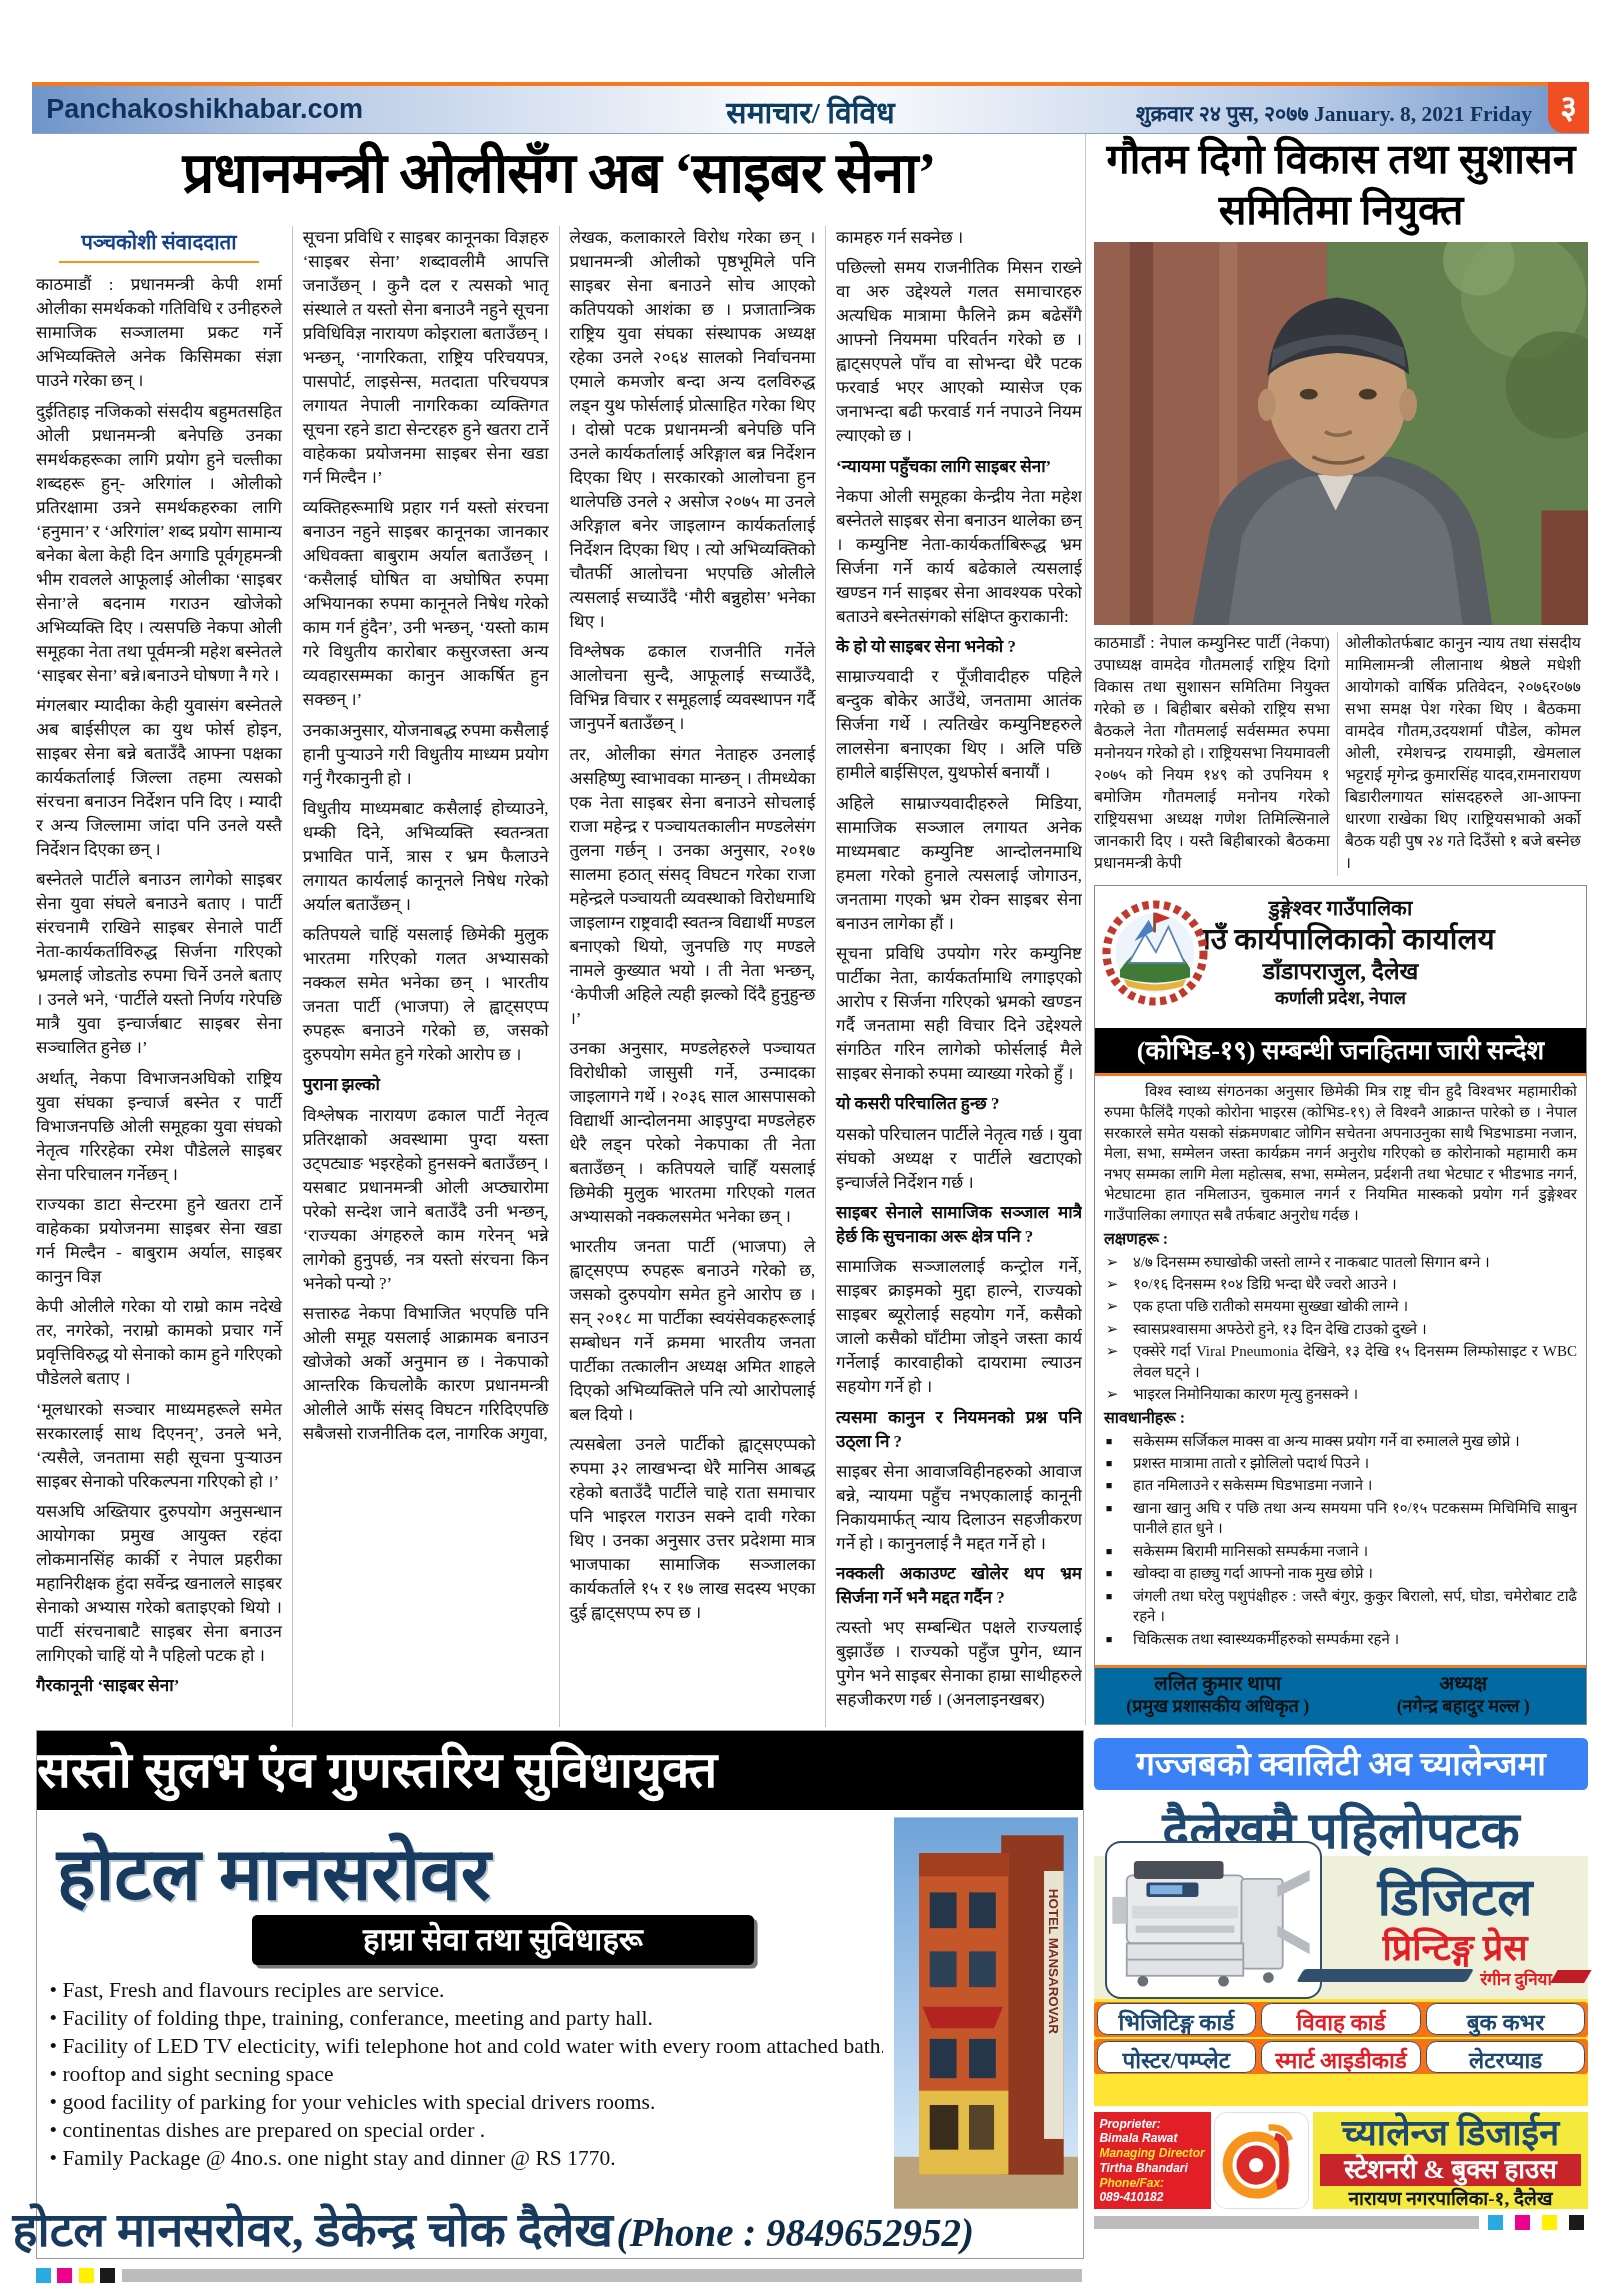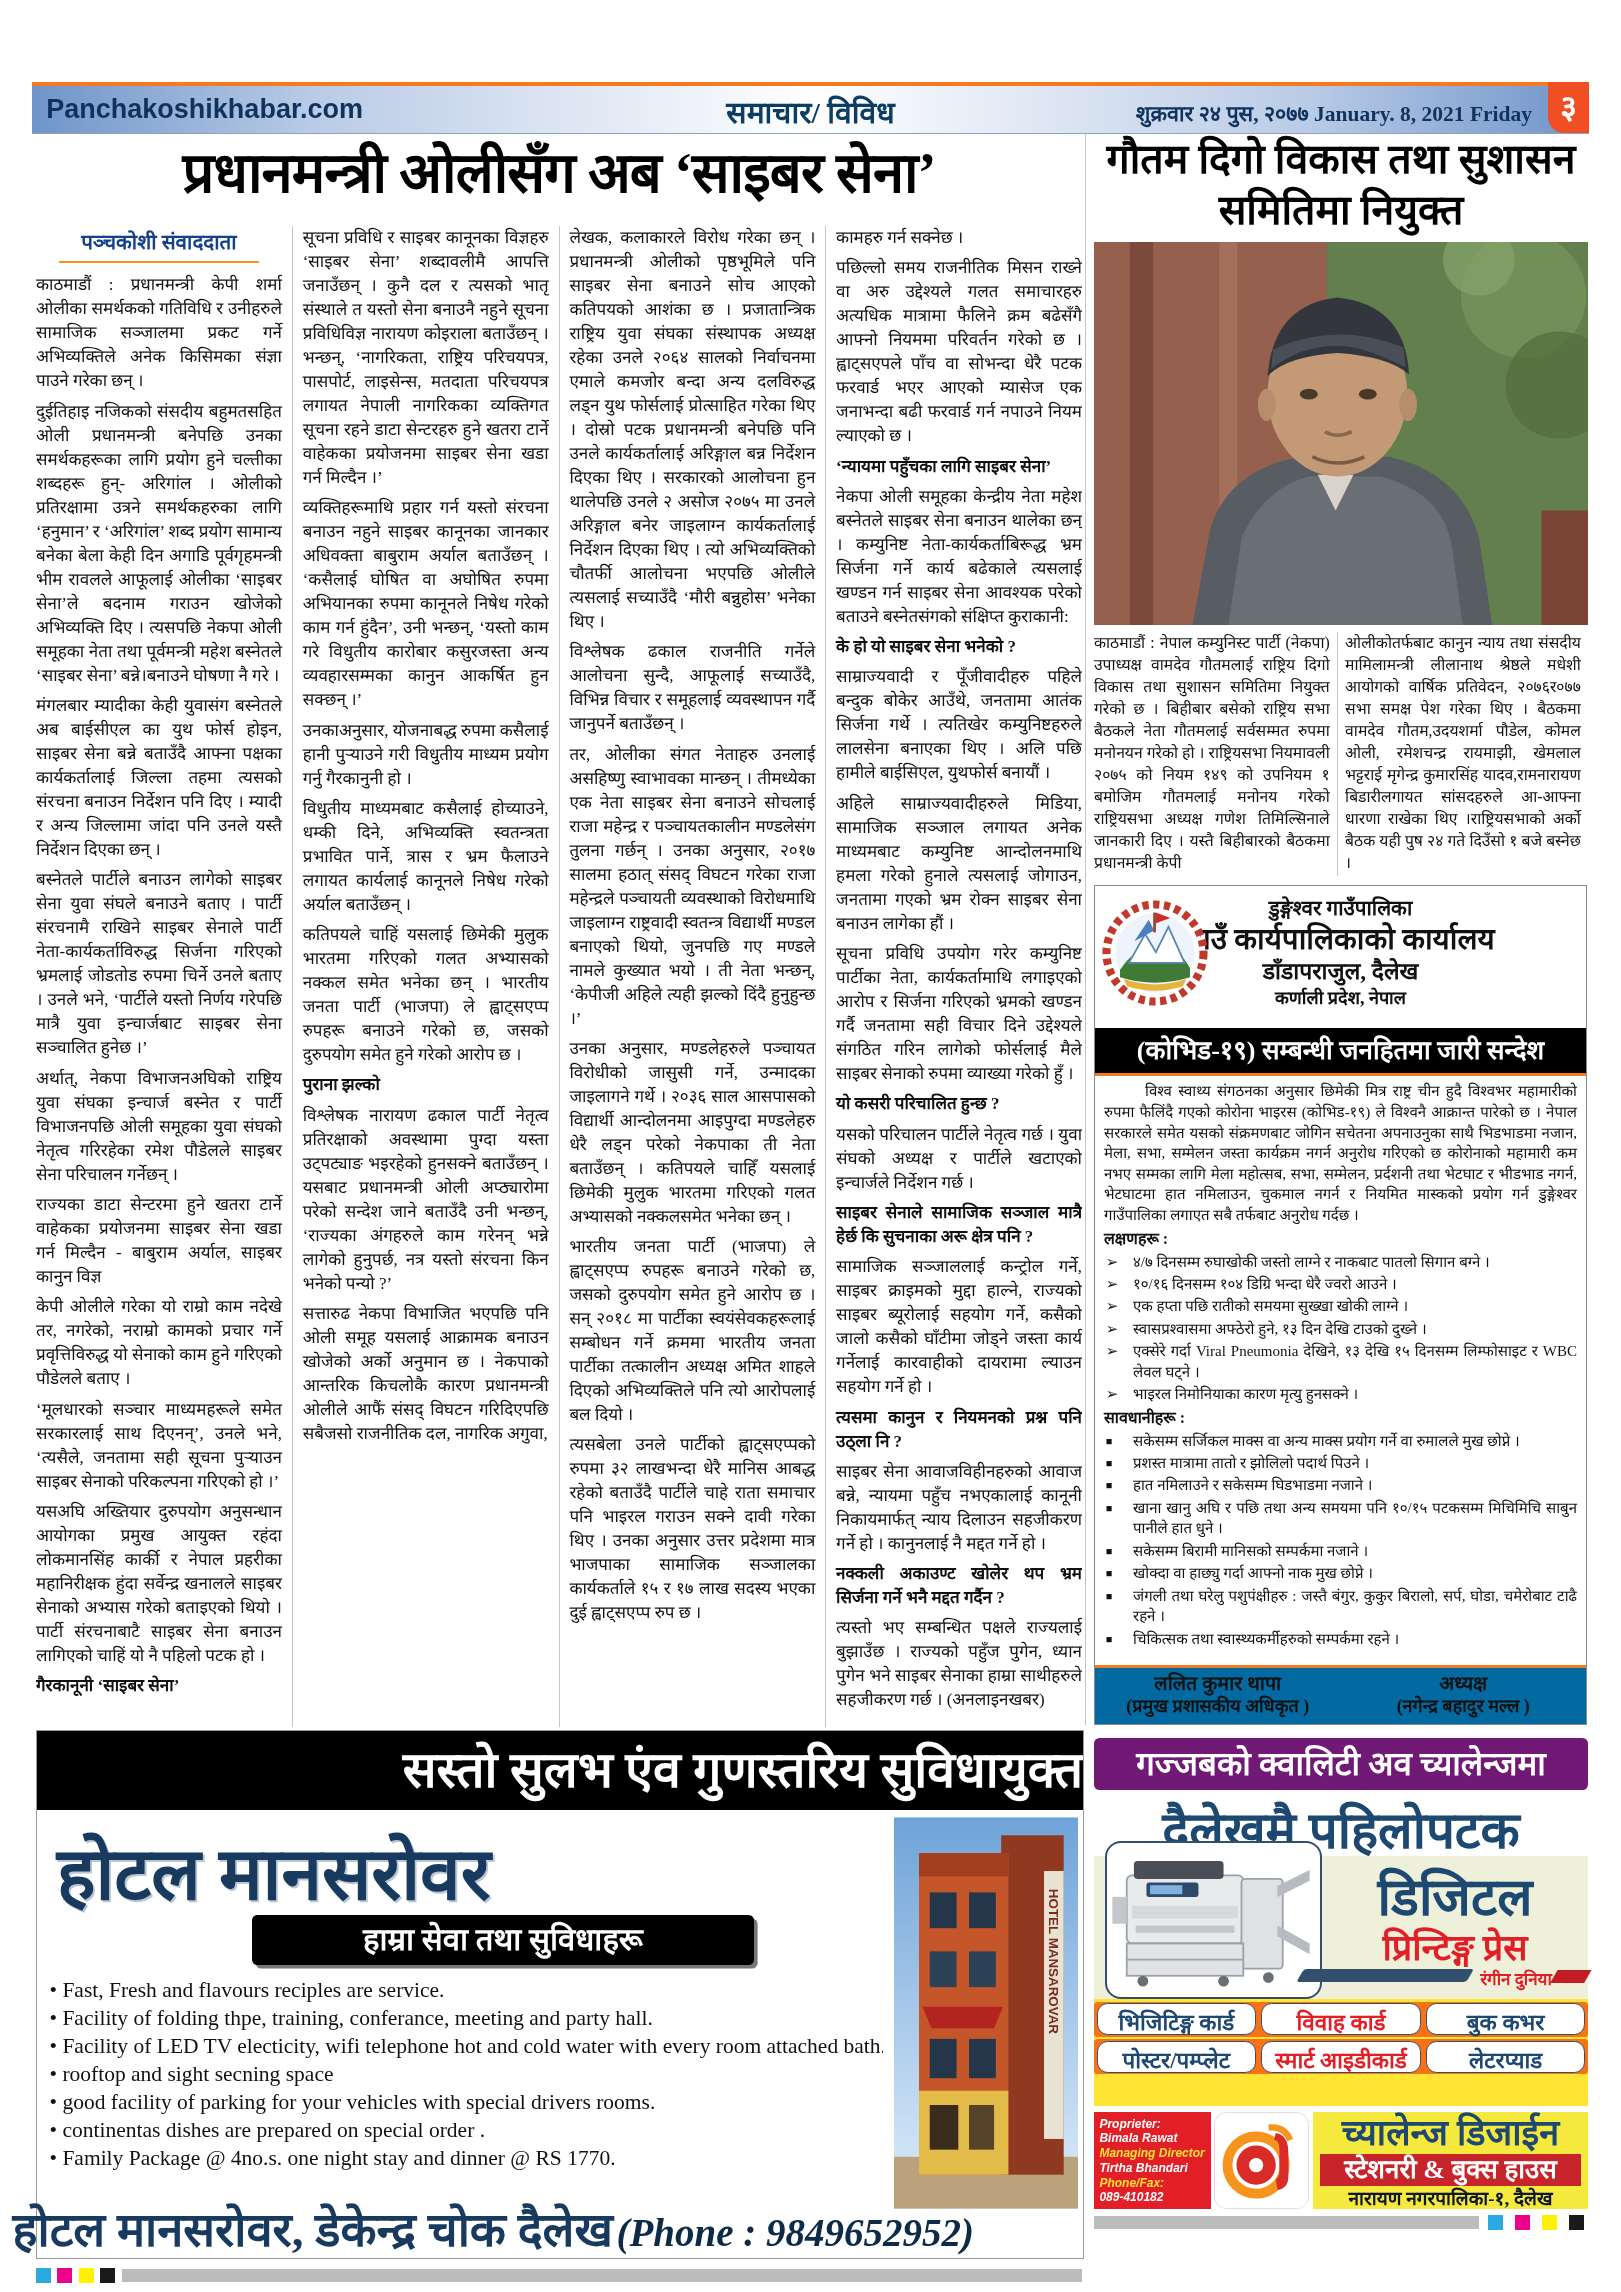--- a/index.html
+++ b/index.html
@@ -50,21 +50,21 @@
   .n-list{list-style:none;margin:0;padding:0;}
   .n-list li{position:relative;padding-left:29px;margin:0 0 1.8px;}
   .n-list li .glyph{position:absolute;left:1.8px;top:0;}
   .sq .glyph{font-size:10.7px;top:1.8px;}
   .notice-foot{position:absolute;left:0;right:0;bottom:0;height:56px;background:#0369a1;
     border-top:3.6px solid #f47920;display:flex;text-align:center;}
   .sig{flex:1;padding-top:3.6px;}
   .sig .nm{font-weight:bold;font-size:19.7px;line-height:23px;}
   .sig .tt{font-weight:bold;font-size:18px;line-height:23px;}
   
-  .red-band{position:absolute;left:1094px;top:1738px;width:494px;height:52px;background:#701a75;
+  .red-band{position:absolute;left:1094px;top:1738px;width:494px;height:52px;background:#3b82f6;
     color:#fff;text-align:center;font-weight:bold;font-size:33px;line-height:52px;border-radius:5.4px;}
   .first-time{position:absolute;left:1094px;top:1793px;width:494px;text-align:center;
     font-weight:bold;font-size:51px;color:#1d4872;}
   .cream{position:absolute;left:1094px;top:1856px;width:494px;height:143px;background:#eff0d9;}
   .printer-box{position:absolute;left:1105px;top:1841px;width:213px;height:154px;background:#fff;
     border:2.7px solid #32506e;border-radius:16px;overflow:hidden;}
   .digital{position:absolute;left:1324px;top:1859px;width:262px;text-align:center;font-weight:bold;font-size:52px;color:#1d4872;}
   .printing{position:absolute;left:1324px;top:1922px;width:262px;text-align:center;font-weight:bold;font-size:36px;color:#e21f26;}
   .swoosh-b{position:absolute;left:1300px;top:1969px;width:170px;height:13.4px;background:#32506e;transform:skewX(-30deg);border-radius:2.7px;}
   .tagline{position:absolute;left:1471px;top:1967px;width:90px;font-weight:bold;font-size:17px;color:#e21f26;text-align:center;}
@@ -81,21 +81,21 @@
   .prop-box .yl{color:#ffe433;}
   .logo-box{width:93px;background:#fff;border-radius:12.5px;margin:0 3.6px;border:0.9px solid #ddd;overflow:hidden;}
   .yellow-panel{flex:1;background:#f5e93d;text-align:center;overflow:hidden;}
   .brand1{font-weight:bold;font-size:36px;line-height:39px;color:#1d4872;padding-top:1.8px;}
   .brand2{background:#c7252b;color:#fff;font-weight:bold;font-size:26px;line-height:32px;margin:0.9px 7.2px;}
   .brand-adr{font-weight:bold;font-size:19px;line-height:23px;color:#0f172a;}
   .reg-right-bar{position:absolute;left:1094px;top:2216px;width:385px;height:13.4px;background:#bcbcbc;}
   .reg-sq{position:absolute;width:15px;height:15px;top:2215px;}
   
   .hotel{position:absolute;left:36px;top:1730px;width:1046px;height:527px;border:0.9px solid #9a9a9a;overflow:hidden;}
-  .hotel-top{height:79px;background:#000;color:#fff;text-align:right;font-weight:bold;
+  .hotel-top{height:79px;background:#000;color:#fff;text-align:left;font-weight:bold;
     font-size:50px;line-height:79px;}
   .hotel-name{position:absolute;left:19.7px;top:90px;width:833px;font-weight:bold;font-size:73px;
     color:#173a5e;text-shadow:1.8px 1.8px 0 #b9c6d4;}
   .hotel-photo{position:absolute;right:5.4px;top:86px;width:184px;height:392px;}
   .hotel-band{position:absolute;left:215px;top:184px;width:502px;height:50px;background:#000;color:#fff;
     text-align:center;font-weight:bold;font-size:31px;line-height:50px;border-radius:5.4px;box-shadow:3.6px 3.6px 0 #777;}
   .hotel-bullets{position:absolute;left:12.5px;top:245px;width:833px;font-size:21.5px;line-height:28px;}
   .hotel-bullets div{white-space:nowrap;overflow:hidden;}
   .hotel-foot{position:absolute;left:12.5px;top:2196px;width:1030px;}
   .hf-main{font-weight:bold;font-size:47px;color:#173a5e;}

